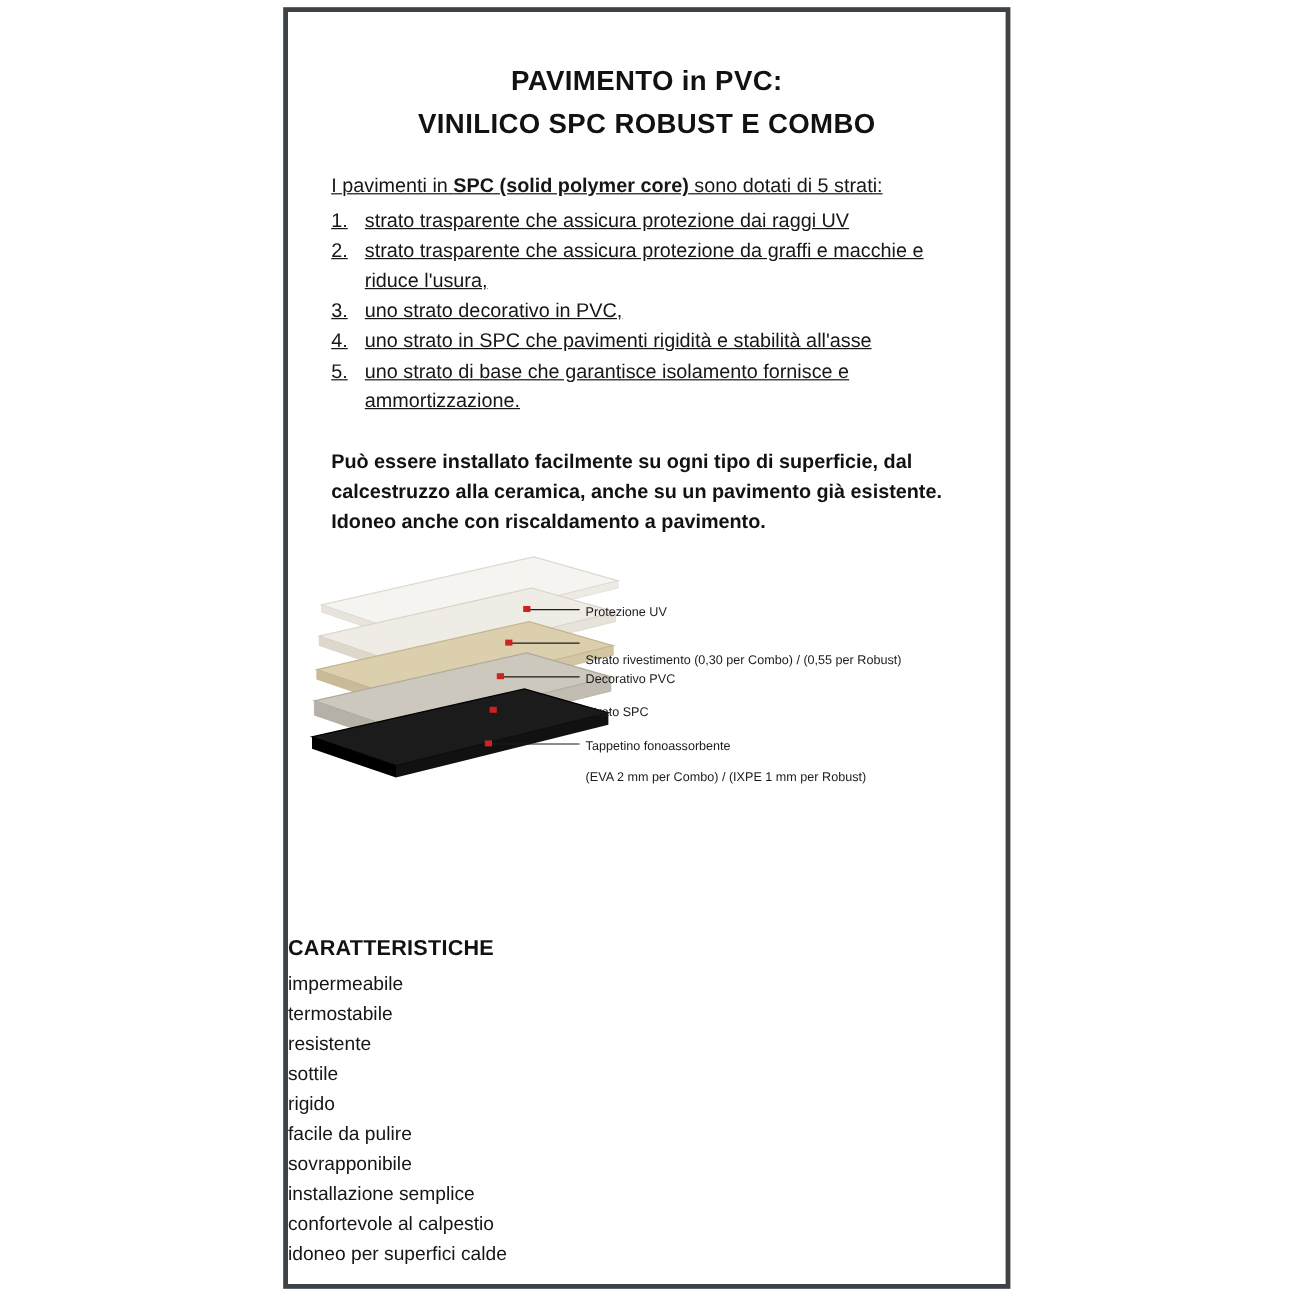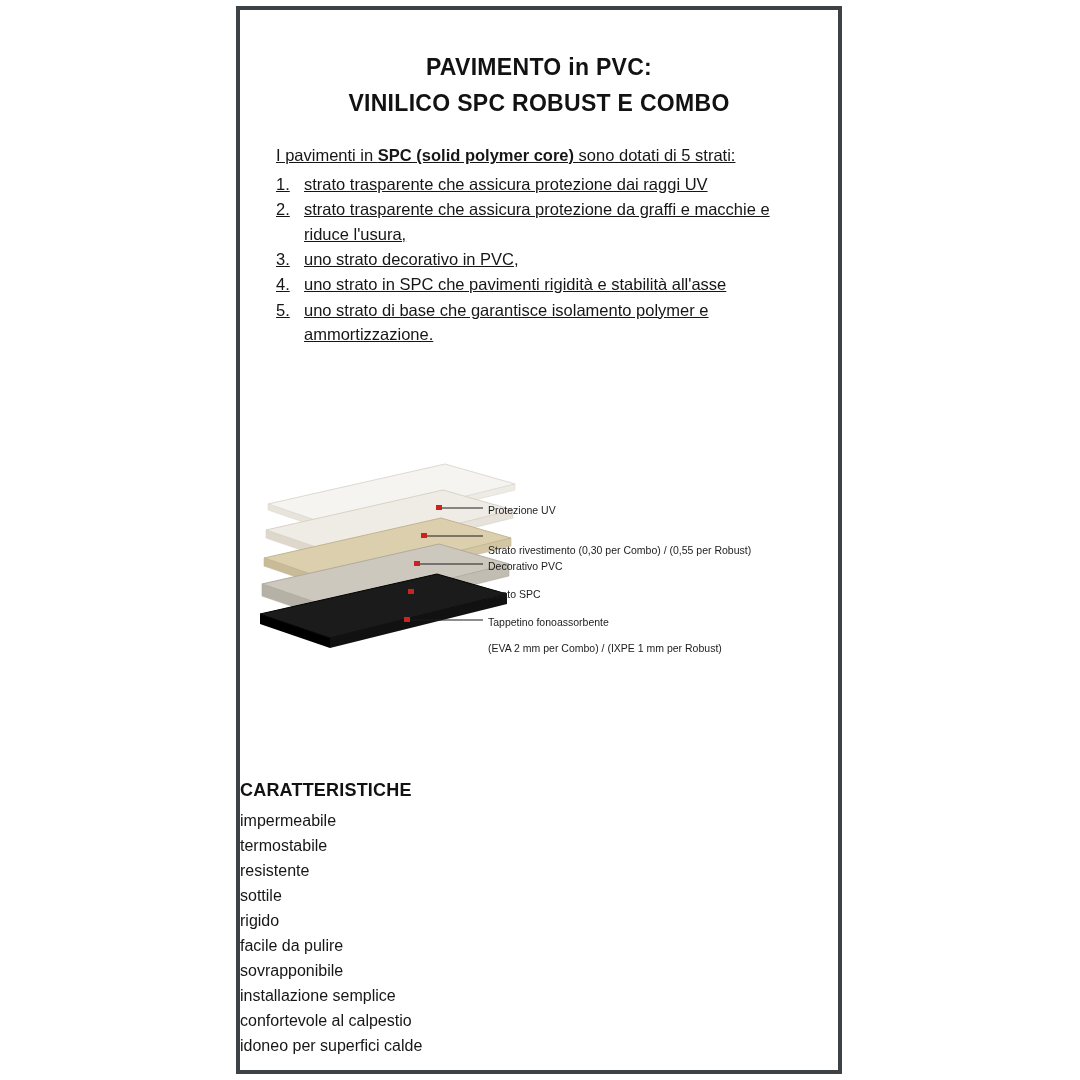--- a/index.html
+++ b/index.html
@@ -164,25 +164,26 @@
         <li>
           <span class="num">3.</span>
           <span class="txt">uno strato decorativo in PVC,</span>
         </li>
         <li>
           <span class="num">4.</span>
           <span class="txt">uno strato in SPC che pavimenti rigidità e stabilità all'asse</span>
         </li>
         <li>
           <span class="num">5.</span>
-          <span class="txt">uno strato di base che garantisce isolamento polymer e ammortizzazione.</span>
+          <span class="txt">uno strato di base che garantisce isolamento fornisce e ammortizzazione.</span>
         </li>
       </ul>
     </div>
 
+    <div class="note">Può essere installato facilmente su ogni tipo di superficie, dal calcestruzzo alla ceramica, anche su un pavimento già esistente. Idoneo anche con riscaldamento a pavimento.</div>
 
     <div class="diagram">
       <svg width="606" height="230" viewBox="0 0 606 230">
 
         <g>
           <polygon points="28,62 205,22 275,42 98,86" fill="#f6f4f0" stroke="#ded9d1" stroke-width="1"></polygon>
           <polygon points="28,62 98,86 98,92 28,68" fill="#e8e4dc" stroke="#ded9d1" stroke-width="0.6"></polygon>
           <polygon points="98,86 275,42 275,48 98,92" fill="#eeebe4" stroke="#ded9d1" stroke-width="0.6"></polygon>
         </g>
 

